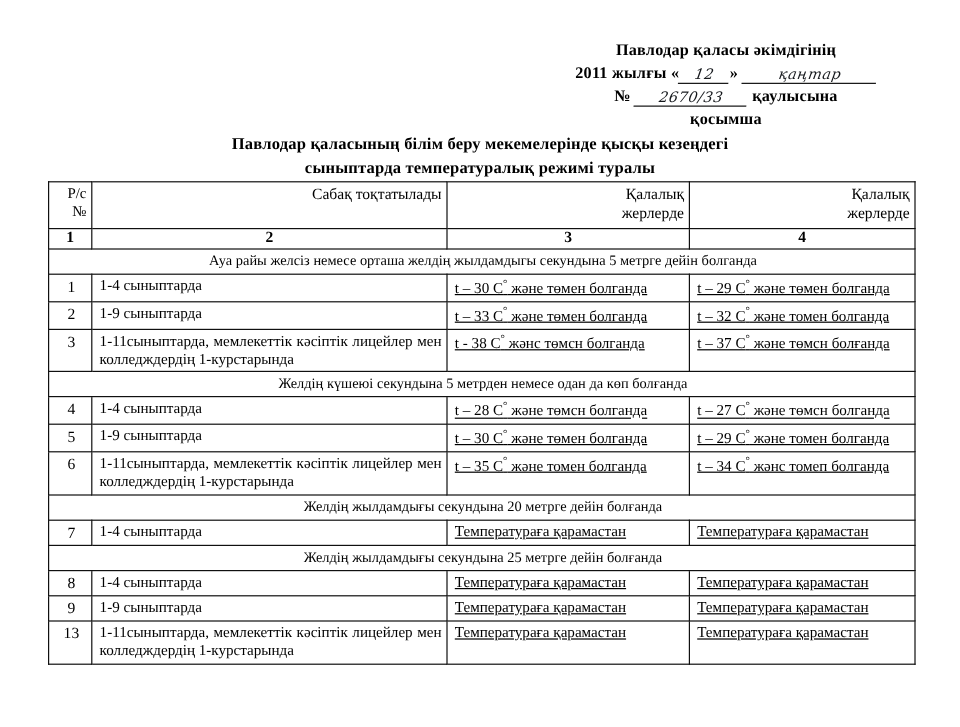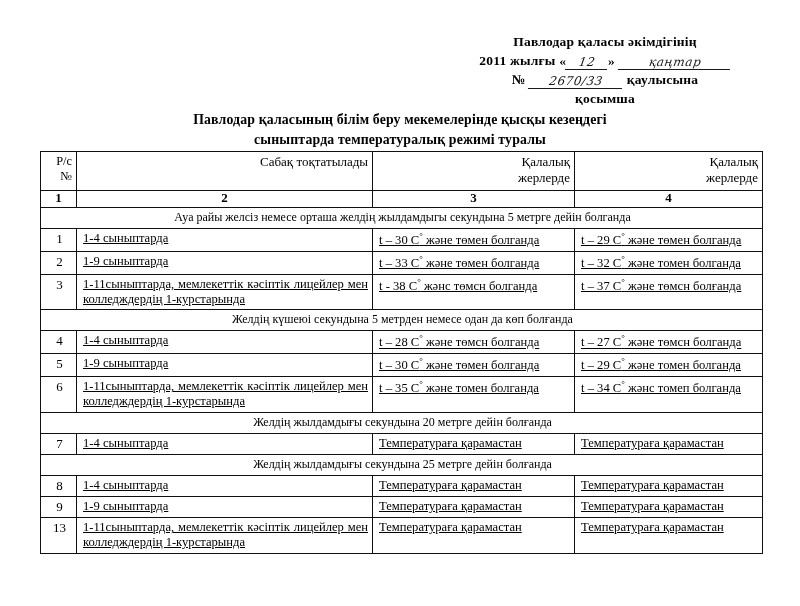--- a/index.html
+++ b/index.html
@@ -123,21 +123,20 @@
     text-align: center;
     font-size: 13px;
     padding-left: 2px;
     padding-right: 2px;
   }
   td.desc {
     text-align: justify;
     text-align-last: left;
     padding-left: 8px;
     padding-right: 5px;
-    text-decoration: underline;
   }
   td.desc.justified {
     text-align: justify;
   }
   td.val {
     padding-left: 6px;
     text-decoration: underline;
   }
   .sup-deg {
     vertical-align: super;

